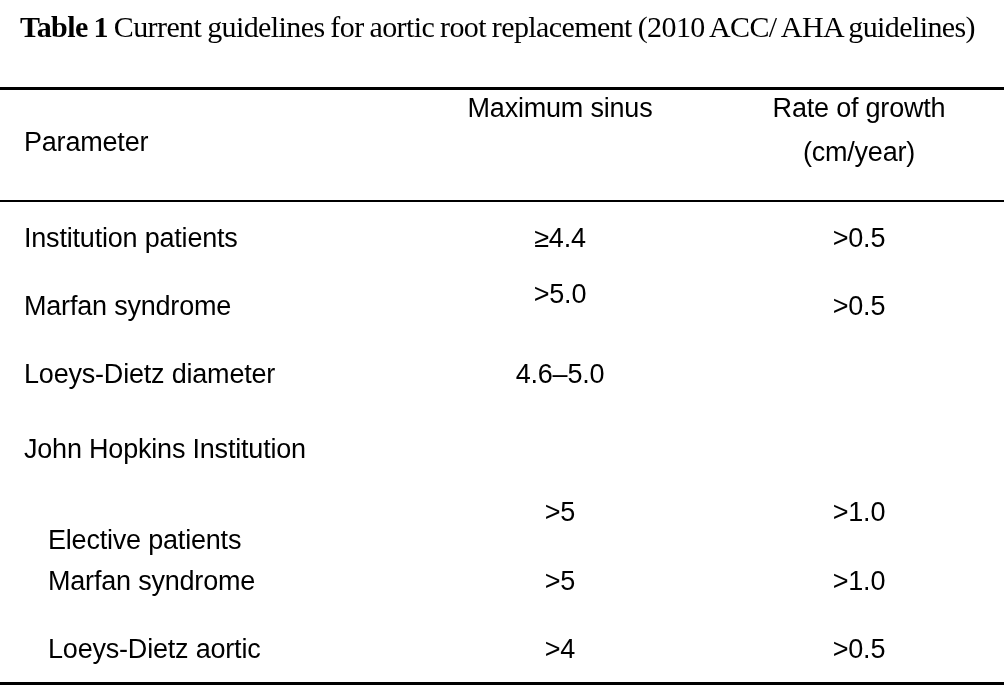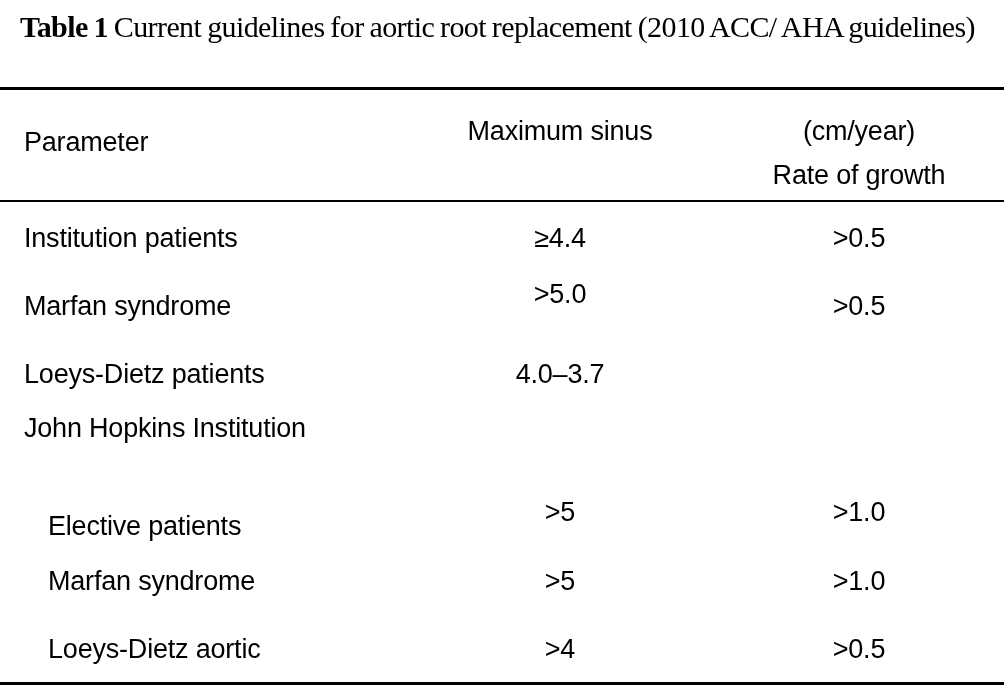--- a/index.html
+++ b/index.html
@@ -45,60 +45,60 @@
       font-size: 27px;
       line-height: 44px;
       white-space: nowrap;
       letter-spacing: -0.2px;
     }
     .col-param { left: 24px; }
     .col-param.indent { left: 48px; }
     .col-diam { left: 424px; width: 272px; text-align: center; }
     .col-rate { left: 718px; width: 282px; text-align: center; }
 
-    .hdr { top: 109px; }
+    .hdr { top: 86px; }
     .hdr-param { top: 120px; }
   </style>
 </head>
 <body>
 
 <div class="caption"><b>Table 1</b><span> Current guidelines for aortic root replacement (2010 ACC/ AHA guidelines)</span></div>
 
 <div class="rule rule-top"></div>
 
 <div>
   <div class="cell col-param hdr-param">Parameter</div>
   <div class="cell col-diam hdr">
     <div>Maximum sinus</div>
   </div>
   <div class="cell col-rate hdr">
+    <div>Rate of growth</div>
     <div>(cm/year)</div>
-    <div>Rate of growth</div>
   </div>
 </div>
 
 <div class="rule rule-mid"></div>
 
 <div>
 
   <div class="cell col-param" style="top:216px">Institution patients</div>
   <div class="cell col-diam" style="top:216px">≥4.4</div>
   <div class="cell col-rate" style="top:216px">&gt;0.5</div>
 
   <div class="cell col-param" style="top:284px">Marfan syndrome</div>
   <div class="cell col-diam" style="top:272px">&gt;5.0</div>
   <div class="cell col-rate" style="top:284px">&gt;0.5</div>
 
-  <div class="cell col-param" style="top:352px">Loeys-Dietz patients</div>
-  <div class="cell col-diam" style="top:352px">4.0–3.7</div>
+  <div class="cell col-param" style="top:352px">Loeys-Dietz diameter</div>
+  <div class="cell col-diam" style="top:352px">4.6–5.0</div>
   <div class="cell col-rate" style="top:352px"></div>
 
-  <div class="cell col-param" style="top:406px">John Hopkins Institution</div>
+  <div class="cell col-param" style="top:427px">John Hopkins Institution</div>
 
-  <div class="cell col-param indent" style="top:504px">Elective patients</div>
+  <div class="cell col-param indent" style="top:518px">Elective patients</div>
   <div class="cell col-diam" style="top:490px">&gt;5</div>
   <div class="cell col-rate" style="top:490px">&gt;1.0</div>
 
   <div class="cell col-param indent" style="top:559px">Marfan syndrome</div>
   <div class="cell col-diam" style="top:559px">&gt;5</div>
   <div class="cell col-rate" style="top:559px">&gt;1.0</div>
 
   <div class="cell col-param indent" style="top:627px">Loeys-Dietz aortic</div>
   <div class="cell col-diam" style="top:627px">&gt;4</div>
   <div class="cell col-rate" style="top:627px">&gt;0.5</div>

